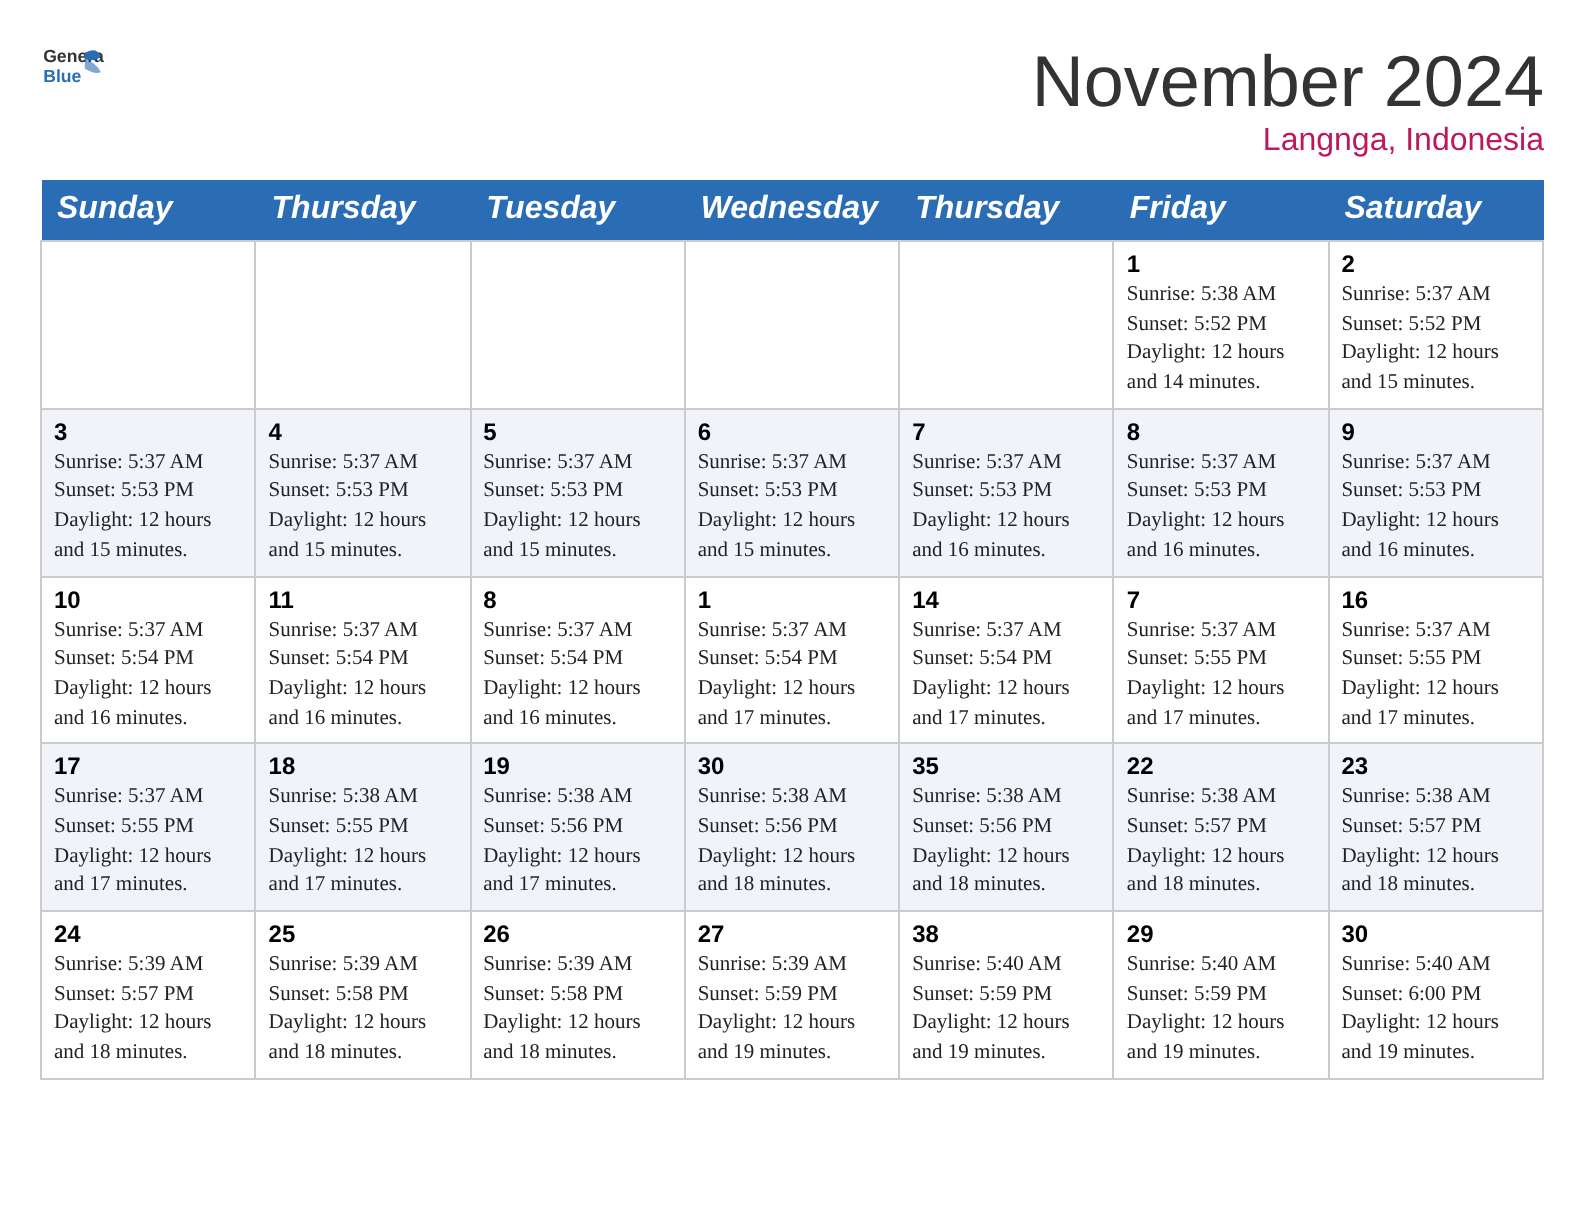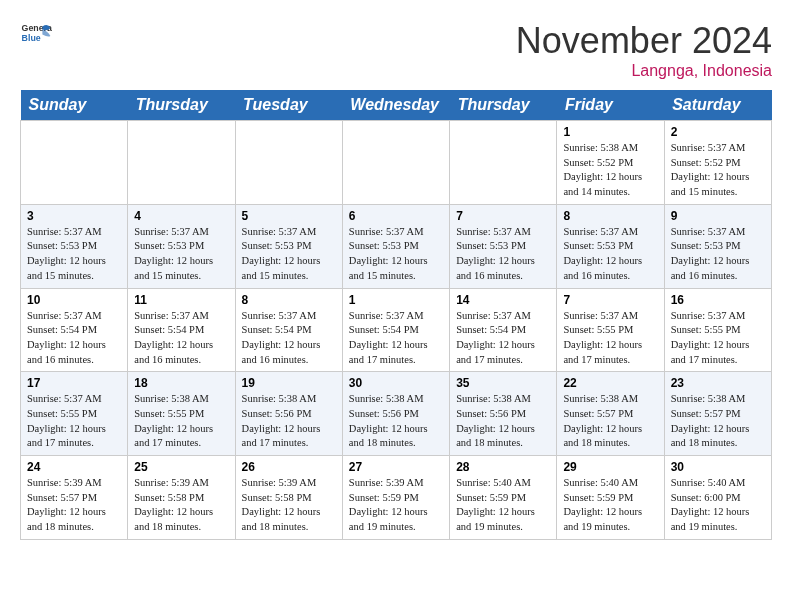--- a/index.html
+++ b/index.html
@@ -313,21 +313,21 @@
 and 18 minutes.</div>
         </td>
         <td>
           <div class="day-num">27</div>
           <div class="day-info" style="white-space: pre-line;">Sunrise: 5:39 AM
 Sunset: 5:59 PM
 Daylight: 12 hours
 and 19 minutes.</div>
         </td>
         <td>
-          <div class="day-num">28</div>
+          <div class="day-num">38</div>
           <div class="day-info" style="white-space: pre-line;">Sunrise: 5:40 AM
 Sunset: 5:59 PM
 Daylight: 12 hours
 and 19 minutes.</div>
         </td>
         <td>
           <div class="day-num">29</div>
           <div class="day-info" style="white-space: pre-line;">Sunrise: 5:40 AM
 Sunset: 5:59 PM
 Daylight: 12 hours

